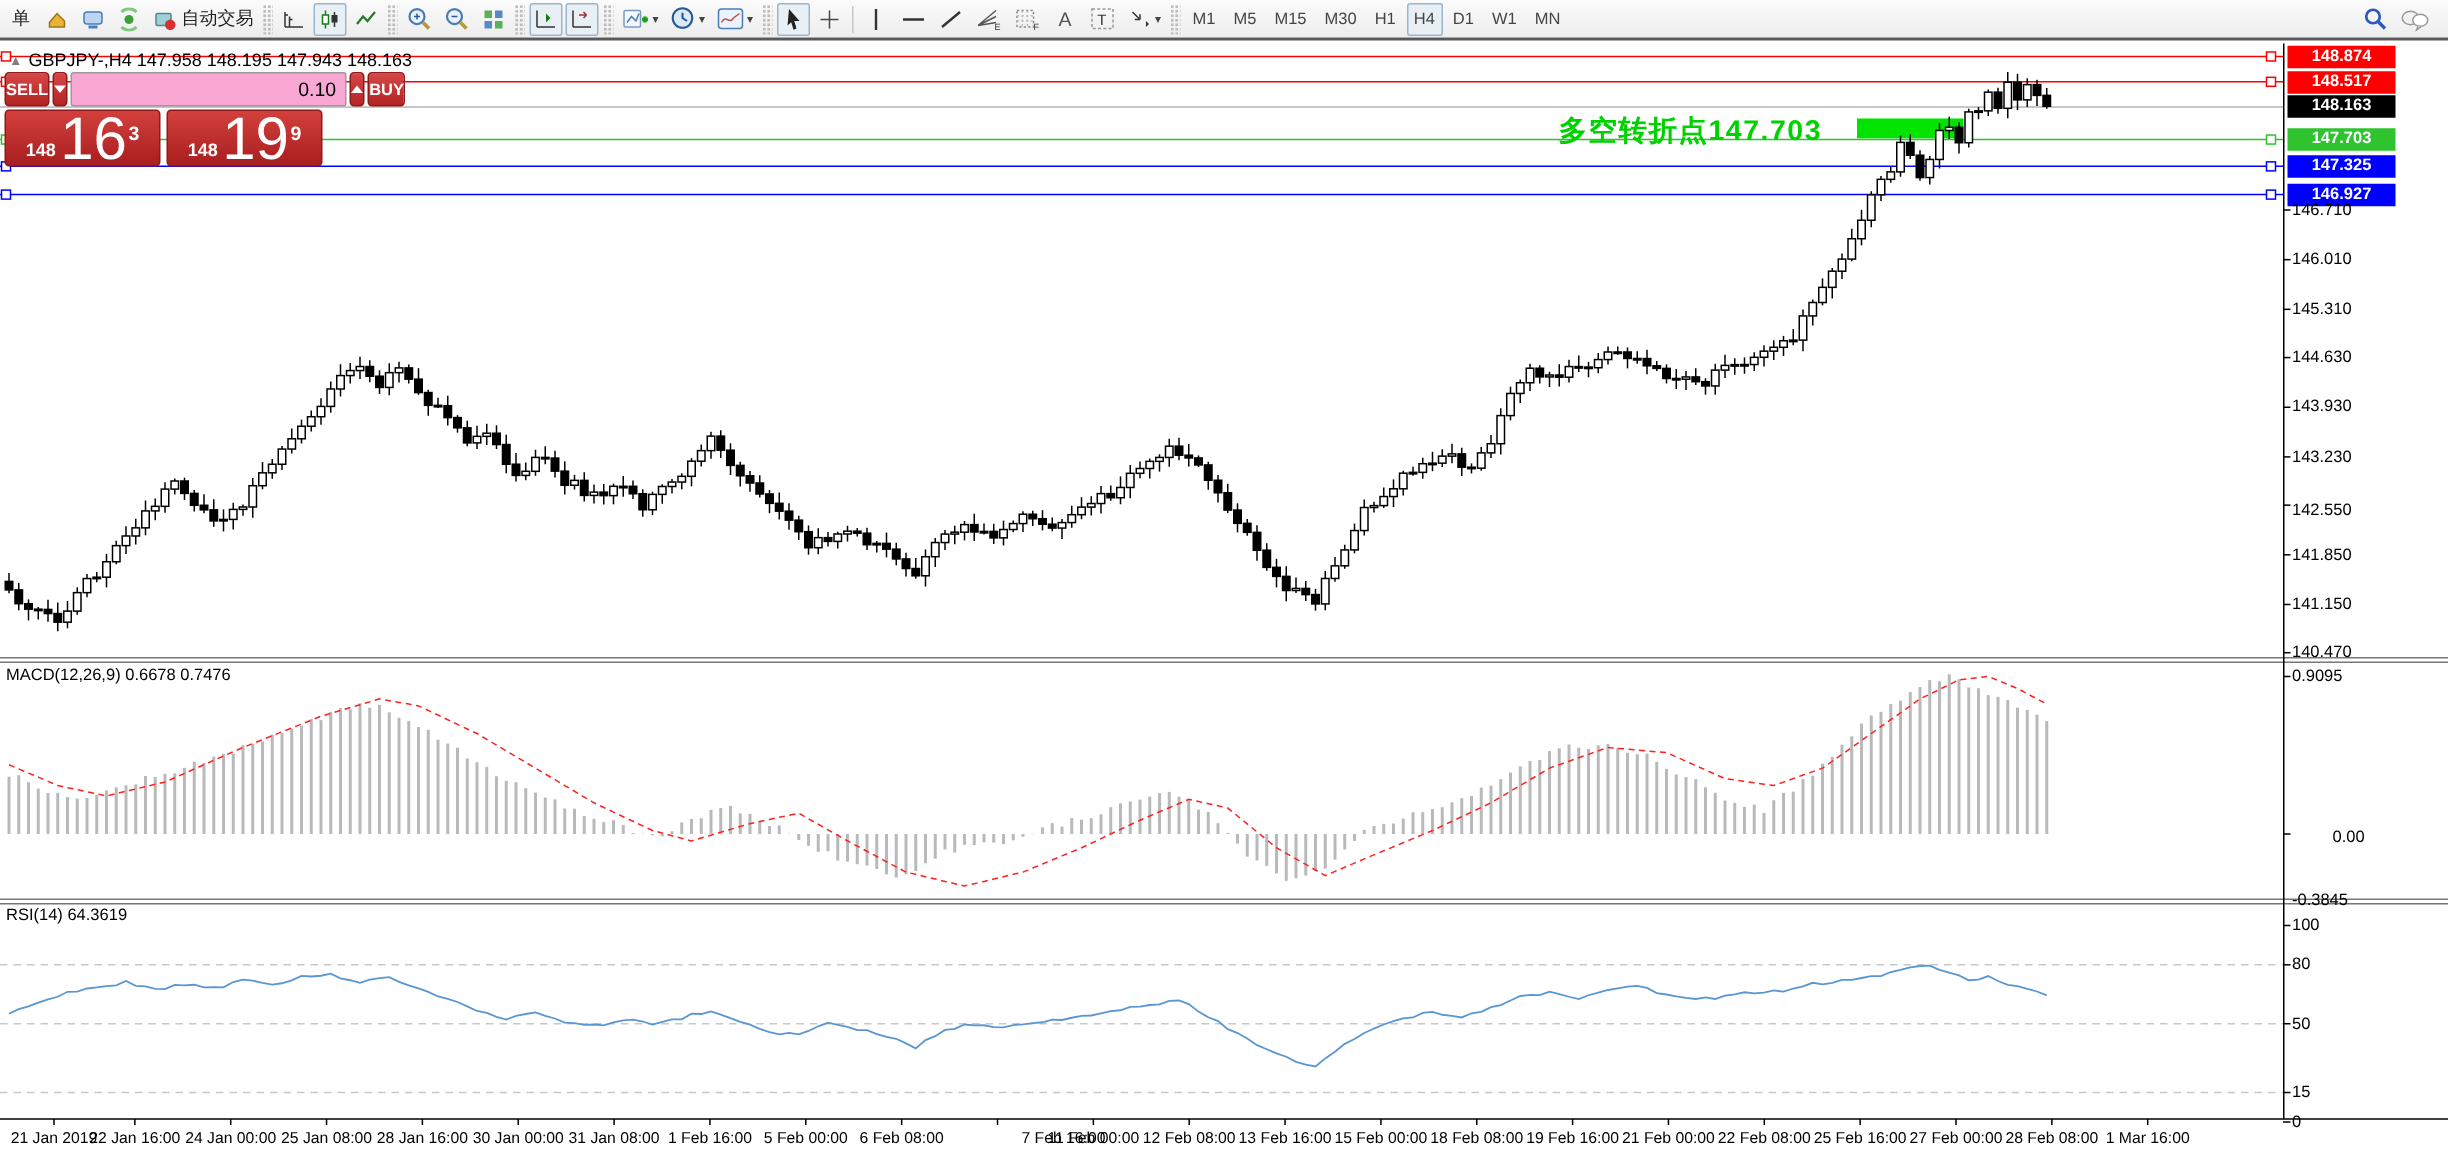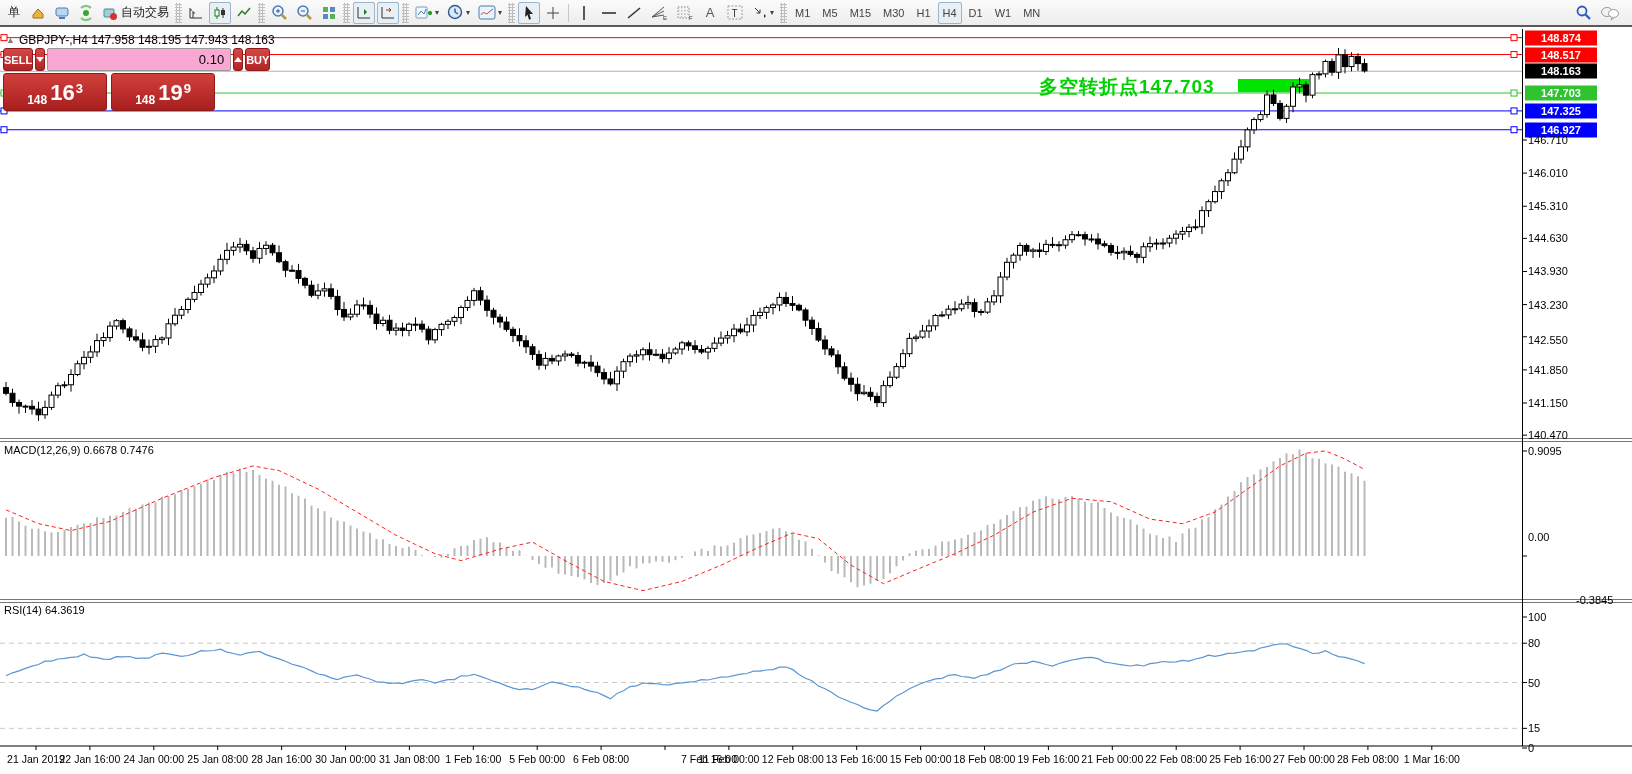--- a/index.html
+++ b/index.html
@@ -57,21 +57,21 @@
     border-radius:3px; display:flex; align-items:center; justify-content:center; }
   .spin .tri-up { width:0;height:0;border-left:4px solid transparent;border-right:4px solid transparent;border-bottom:5px solid #fff; }
   .spin .tri-dn { width:0;height:0;border-left:4px solid transparent;border-right:4px solid transparent;border-top:5px solid #fff; }
   .vol-box { flex:1; border:1px solid #9a9a9a; background:#f9a8d4; font-size:13px; text-align:right;
     padding-right:6px; color:#000; border-radius:2px; font-family:"Liberation Sans",sans-serif; }
   .tp-row2 { display:flex; margin-top:2px; gap:4px; }
   .big-quote { flex:1; height:38px; background:linear-gradient(#d2403c,#a81f1f); border:1px solid #8e1a1a;
     border-radius:3px; color:#fff; display:flex; align-items:flex-end; justify-content:center;
     padding-bottom:3px; }
   .bq-small { font-size:12px; font-weight:bold; margin-right:3px; line-height:14px; }
-  .bq-big { font-size:22px; font-weight:bold; line-height:28px; }
+  .bq-big { font-size:40px; font-weight:normal; line-height:28px; }
   .bq-sup { font-size:13px; font-weight:bold; line-height:26px; vertical-align:top; margin-left:1px; align-self:flex-start; padding-top:2px; }
 </style>
 </head>
 <body>
 
 <div id="app">
 
   <div class="toolbar">
     <div class="tbtn cn">单</div>
 
@@ -1023,22 +1023,22 @@
       <div class="price-tick" style="top: 173.11px;">146.010</div>
       <div class="price-tick" style="top: 206.22px;">145.310</div>
       <div class="price-tick" style="top: 238.384px;">144.630</div>
       <div class="price-tick" style="top: 271.494px;">143.930</div>
       <div class="price-tick" style="top: 304.604px;">143.230</div>
       <div class="price-tick" style="top: 330px; margin-top: 10px;">142.550</div>
       <div class="price-tick" style="top: 369.878px;">141.850</div>
       <div class="price-tick" style="top: 402.988px;">141.150</div>
       <div class="price-tick" style="top: 435.152px;">140.470</div>
       <div class="price-tick" style="top: 450.998px;">0.9095</div>
-      <div class="price-tick" style="top: 537px;">0.00</div>
-      <div class="price-tick" style="top: 600.391px; margin-left: 48px;">-0.3845</div>
+      <div class="price-tick" style="top: 558px; margin-left: 27px;">0.00</div>
+      <div class="price-tick" style="top: 600.391px;">-0.3845</div>
       <div class="price-tick" style="top: 617px;">100</div>
       <div class="price-tick" style="top: 643.2px;">80</div>
       <div class="price-tick" style="top: 682.5px;">50</div>
       <div class="price-tick" style="top: 728.35px;">15</div>
       <div class="price-tick" style="top: 748px;">0</div>
       <div class="time-label" style="left: 36px;">21 Jan 2019</div>
       <div class="time-label" style="left: 89.9px;">22 Jan 16:00</div>
       <div class="time-label" style="left: 153.8px;">24 Jan 00:00</div>
       <div class="time-label" style="left: 217.7px;">25 Jan 08:00</div>
       <div class="time-label" style="left: 281.6px;">28 Jan 16:00</div>

